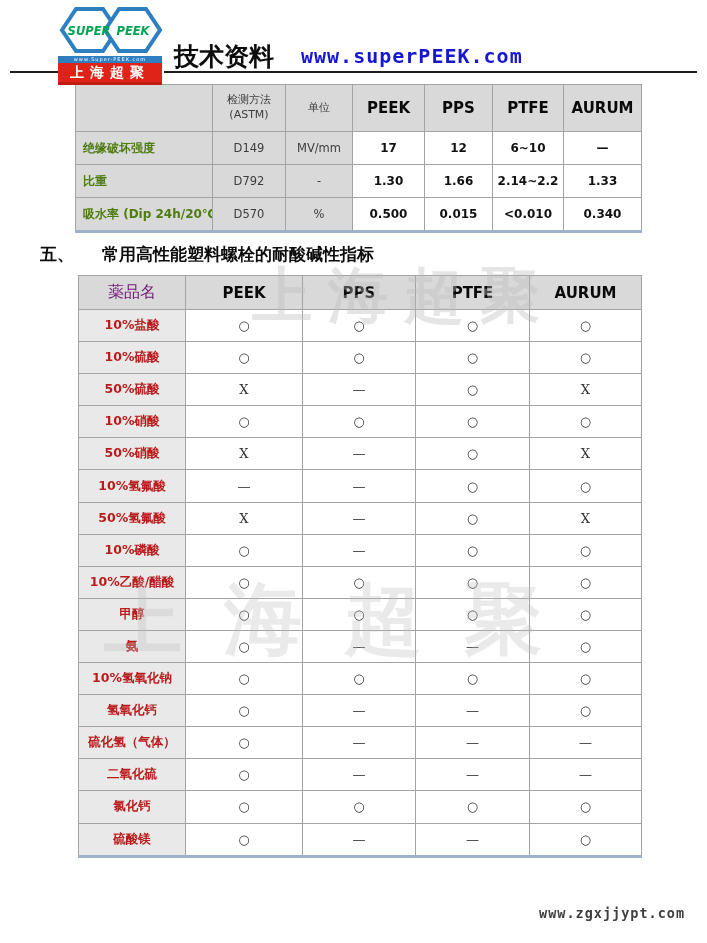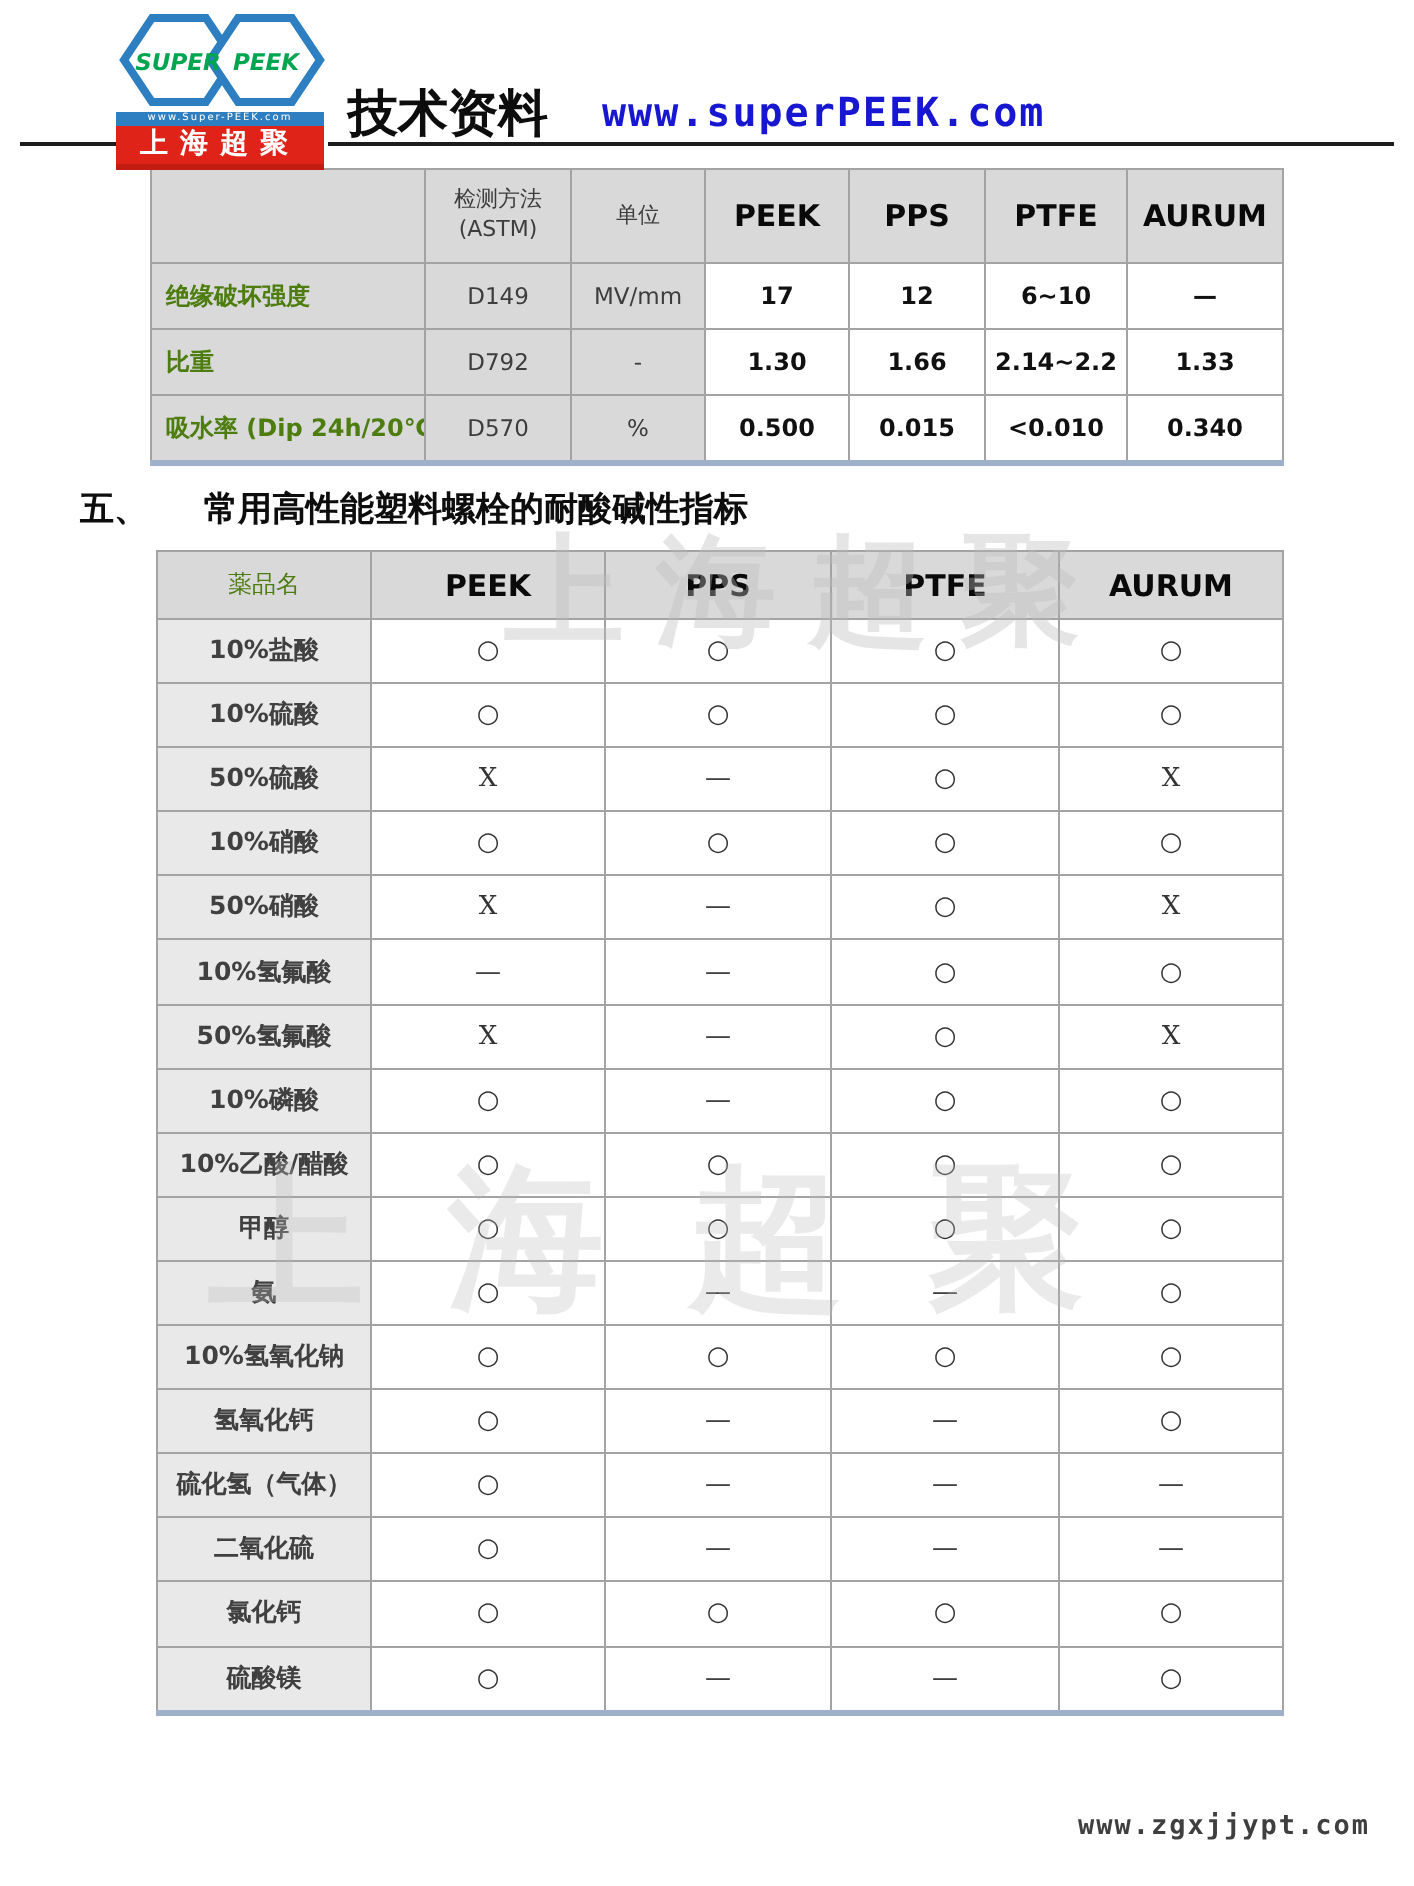--- a/index.html
+++ b/index.html
@@ -33,24 +33,24 @@
   #props-table th{height:44px;background:#d9d9d9;}
   #props-table .mat-h{font-size:15px;font-weight:bold;color:#0a0a0a;}
   #props-table .sub-h{font-size:11px;font-weight:normal;color:#3d3d3d;line-height:1.35;}
   #props-table td{height:30px;font-size:12px;text-align:center;}
   #props-table td.gray{background:#d9d9d9;}
   #props-table td.lbl{font-weight:bold;text-align:left;padding-left:7px;color:#4d7c0f;}
   #props-table td.mid{color:#3d3d3d;font-size:11.5px;}
   #props-table td.val{font-weight:bold;color:#111;}
   #chem-table{left:78px;top:275px;width:563px;}
   #chem-table th{height:31px;background:#d9d9d9;}
-  #chem-table .lbl-h{font-size:12px;font-weight:normal;color:#4d7c0f;font-family:Liberation Mono, monospace;}
+  #chem-table .lbl-h{font-size:16px;font-weight:normal;color:#701a75;font-family:Liberation Mono, monospace;}
   #chem-table .mat-h{font-size:15px;font-weight:bold;color:#0a0a0a;}
   #chem-table td{height:29.1px;text-align:center;}
-  #chem-table td.lbl{background:#e9e9e9;font-size:12.5px;font-weight:bold;color:#404040;}
+  #chem-table td.lbl{background:#e9e9e9;font-size:12.5px;font-weight:bold;color:#b91c1c;}
   #chem-table td.val{font-family:"DejaVu Serif",serif;font-size:13px;color:#333;}
   
   .section-head{position:absolute;left:40px;top:243px;font-size:17px;font-weight:bold;color:#0d0d0d;z-index:4;}
   .section-head .num{margin-right:28px;}
   
   .wm{position:absolute;z-index:5;pointer-events:none;font-weight:bold;color:#bdbdbd;}
   .wm1{left:252px;top:256px;font-size:60px;letter-spacing:16px;opacity:0.38;}
   .wm2{left:104px;top:568px;font-size:78px;letter-spacing:42px;opacity:0.30;}
   .site-wm{
     position:absolute;left:539px;top:905px;z-index:6;font-family:"DejaVu Sans Mono",monospace;

